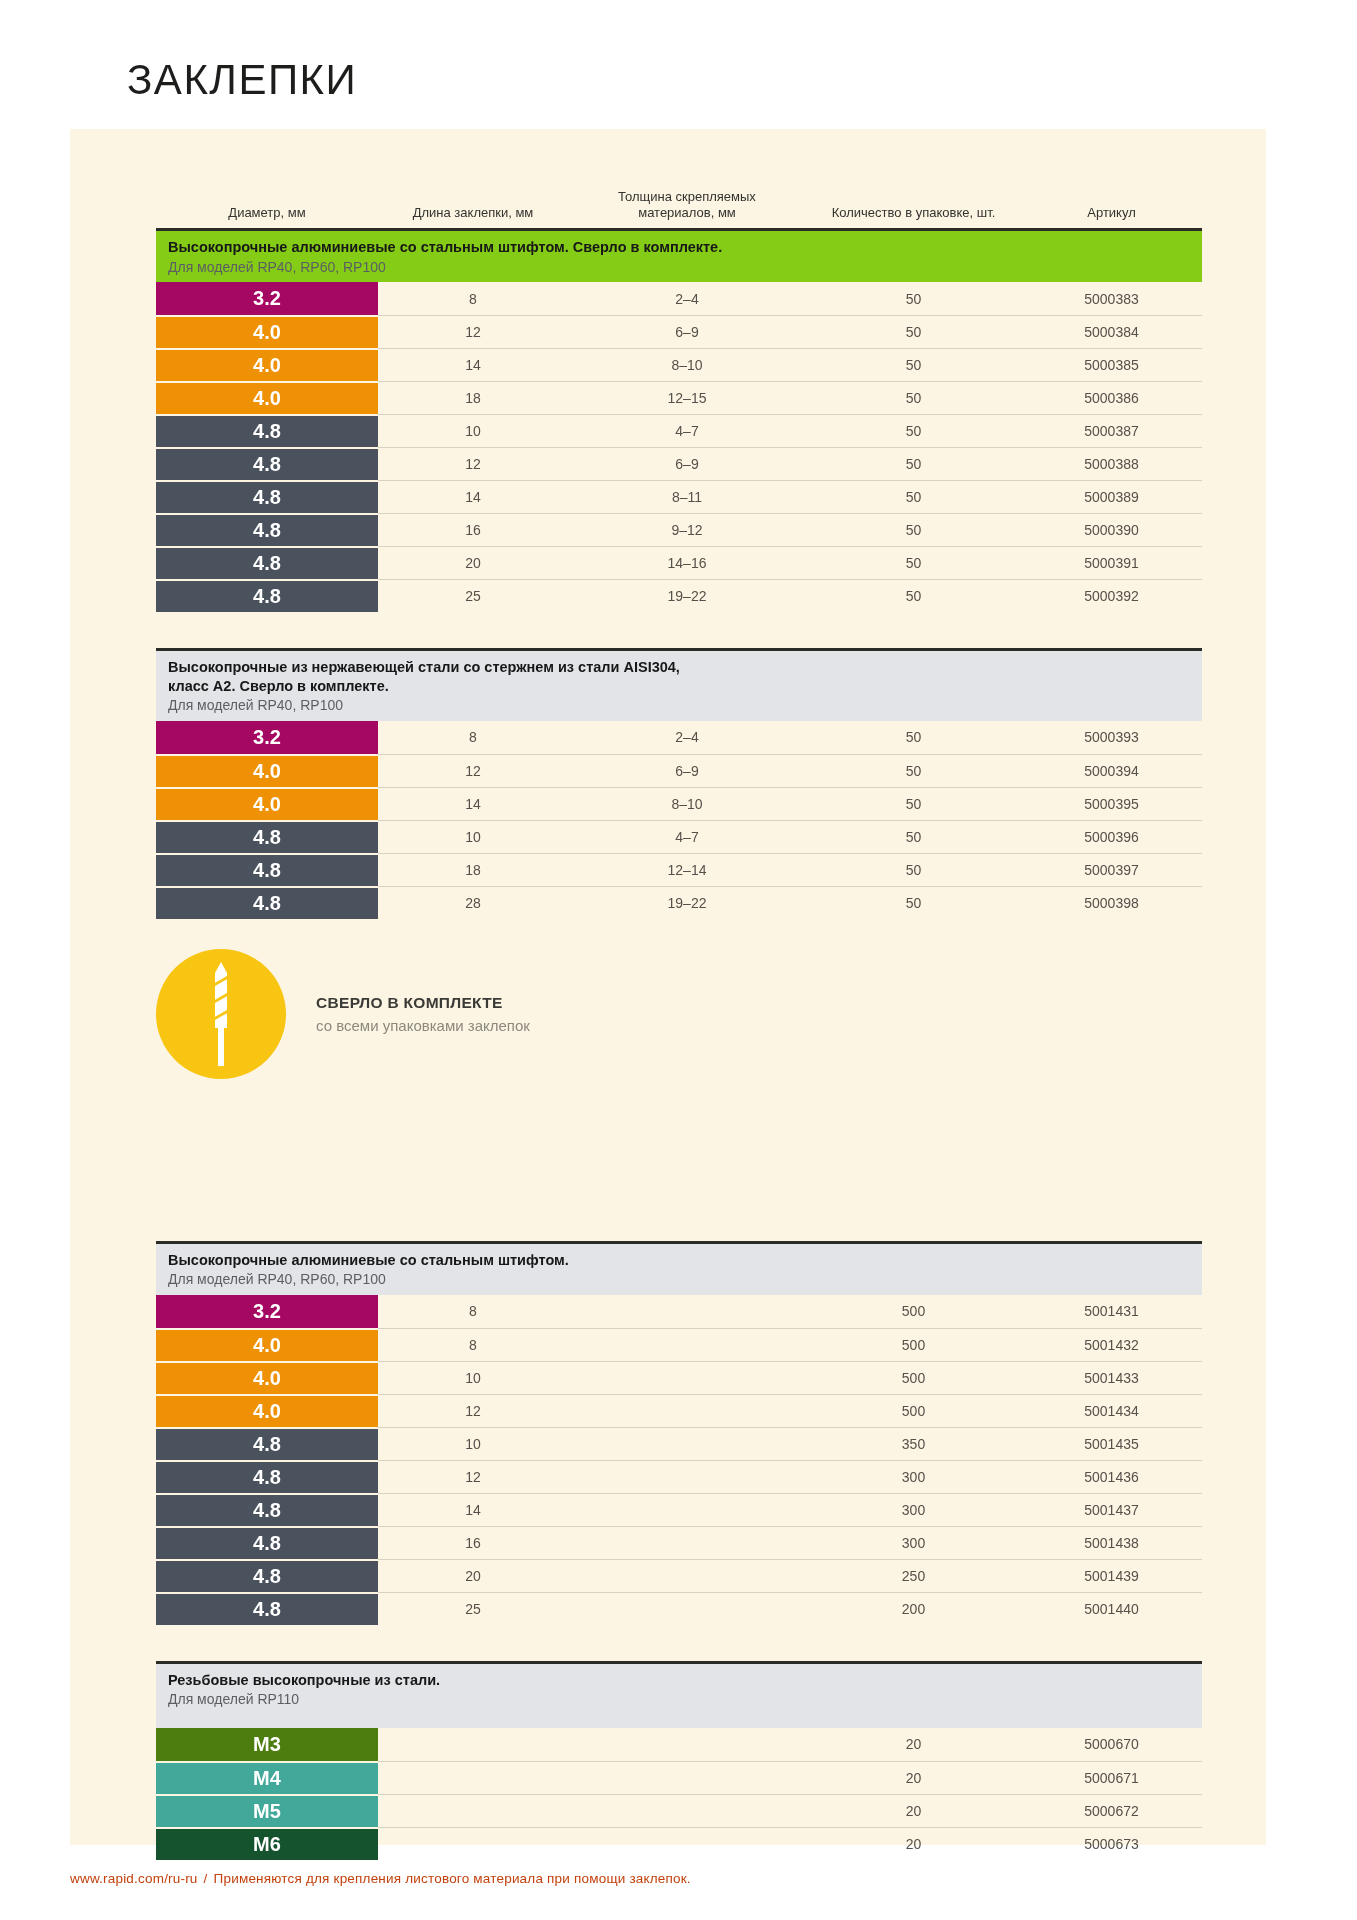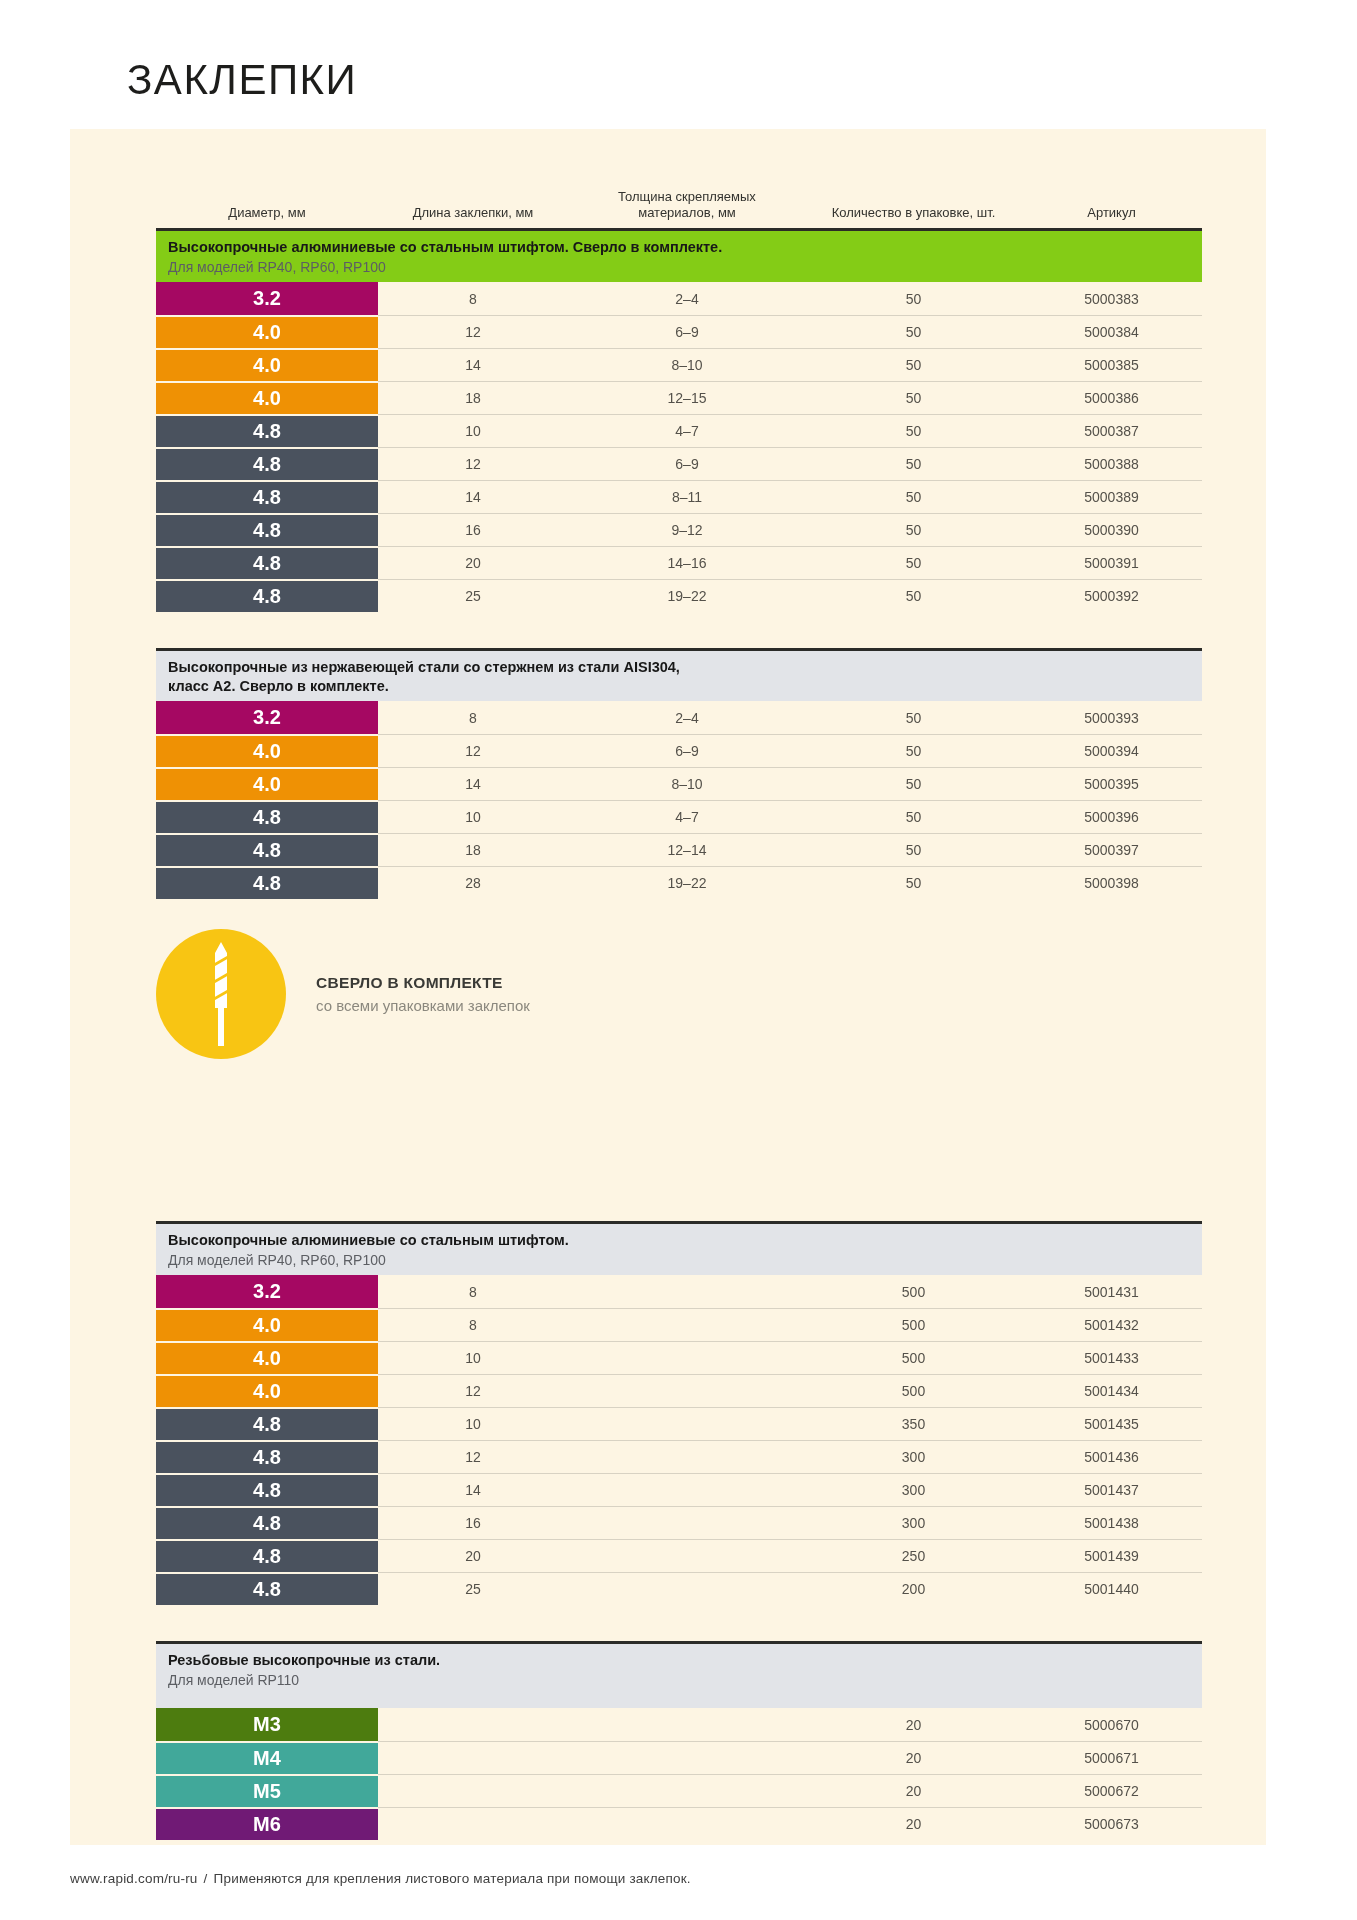--- a/index.html
+++ b/index.html
@@ -50,21 +50,21 @@
     display:flex; align-items:center; justify-content:center; flex:none;
   }
   .badge-texts { margin-left:30px; }
   .badge-title { font-size:15.5px; font-weight:700; color:#3a3a36; letter-spacing:0.3px; }
   .badge-sub { font-size:15px; color:#8b887e; margin-top:5px; }
 
   #sections-b { margin-top:162px; }
 
   .footer {
     position:absolute; left:70px; top:1871px;
-    font-size:13.5px; color:#404040; letter-spacing:0.2px;
+    font-size:13.5px; color:#c2410c; letter-spacing:0.2px;
   }
   .footer .sep { margin:0 6px; }
 </style>
 </head>
 <body>
 
 <div class="page-title">ЗАКЛЕПКИ</div>
 
 <div class="panel" style="background: rgb(253, 245, 227);">
   <div class="table-area">
@@ -163,20 +163,21 @@
     <div class="cell c4 w4">50</div>
     <div class="cell c5 w5">5000392</div>
   </div>
 </div>
   </div>
 
   <div class="section">
     <div class="band" style="background: rgb(226, 228, 232);">
       <div class="band-title">Высокопрочные из нержавеющей стали со стержнем из стали AISI304,
 класс А2. Сверло в комплекте.</div>
+      <div class="band-models">Для моделей RP40, RP100</div>
     </div>
     <div class="rows">
   <div class="row">
     <div class="cell c1 w1" style="background: rgb(165, 8, 98);">3.2</div>
     <div class="cell c2 w2">8</div>
     <div class="cell c3 w3">2–4</div>
     <div class="cell c4 w4">50</div>
     <div class="cell c5 w5">5000393</div>
   </div>
 
@@ -351,21 +352,21 @@
 
   <div class="row">
     <div class="cell c1 w1" style="background: rgb(65, 168, 154);">M5</div>
     <div class="cell c2 w2"></div>
     <div class="cell c3 w3"></div>
     <div class="cell c4 w4">20</div>
     <div class="cell c5 w5">5000672</div>
   </div>
 
   <div class="row">
-    <div class="cell c1 w1" style="background: #701a75;">M6</div>
+    <div class="cell c1 w1" style="background: #14532d;">M6</div>
     <div class="cell c2 w2"></div>
     <div class="cell c3 w3"></div>
     <div class="cell c4 w4">20</div>
     <div class="cell c5 w5">5000673</div>
   </div>
 </div>
   </div>
 </div>
 
   </div>

